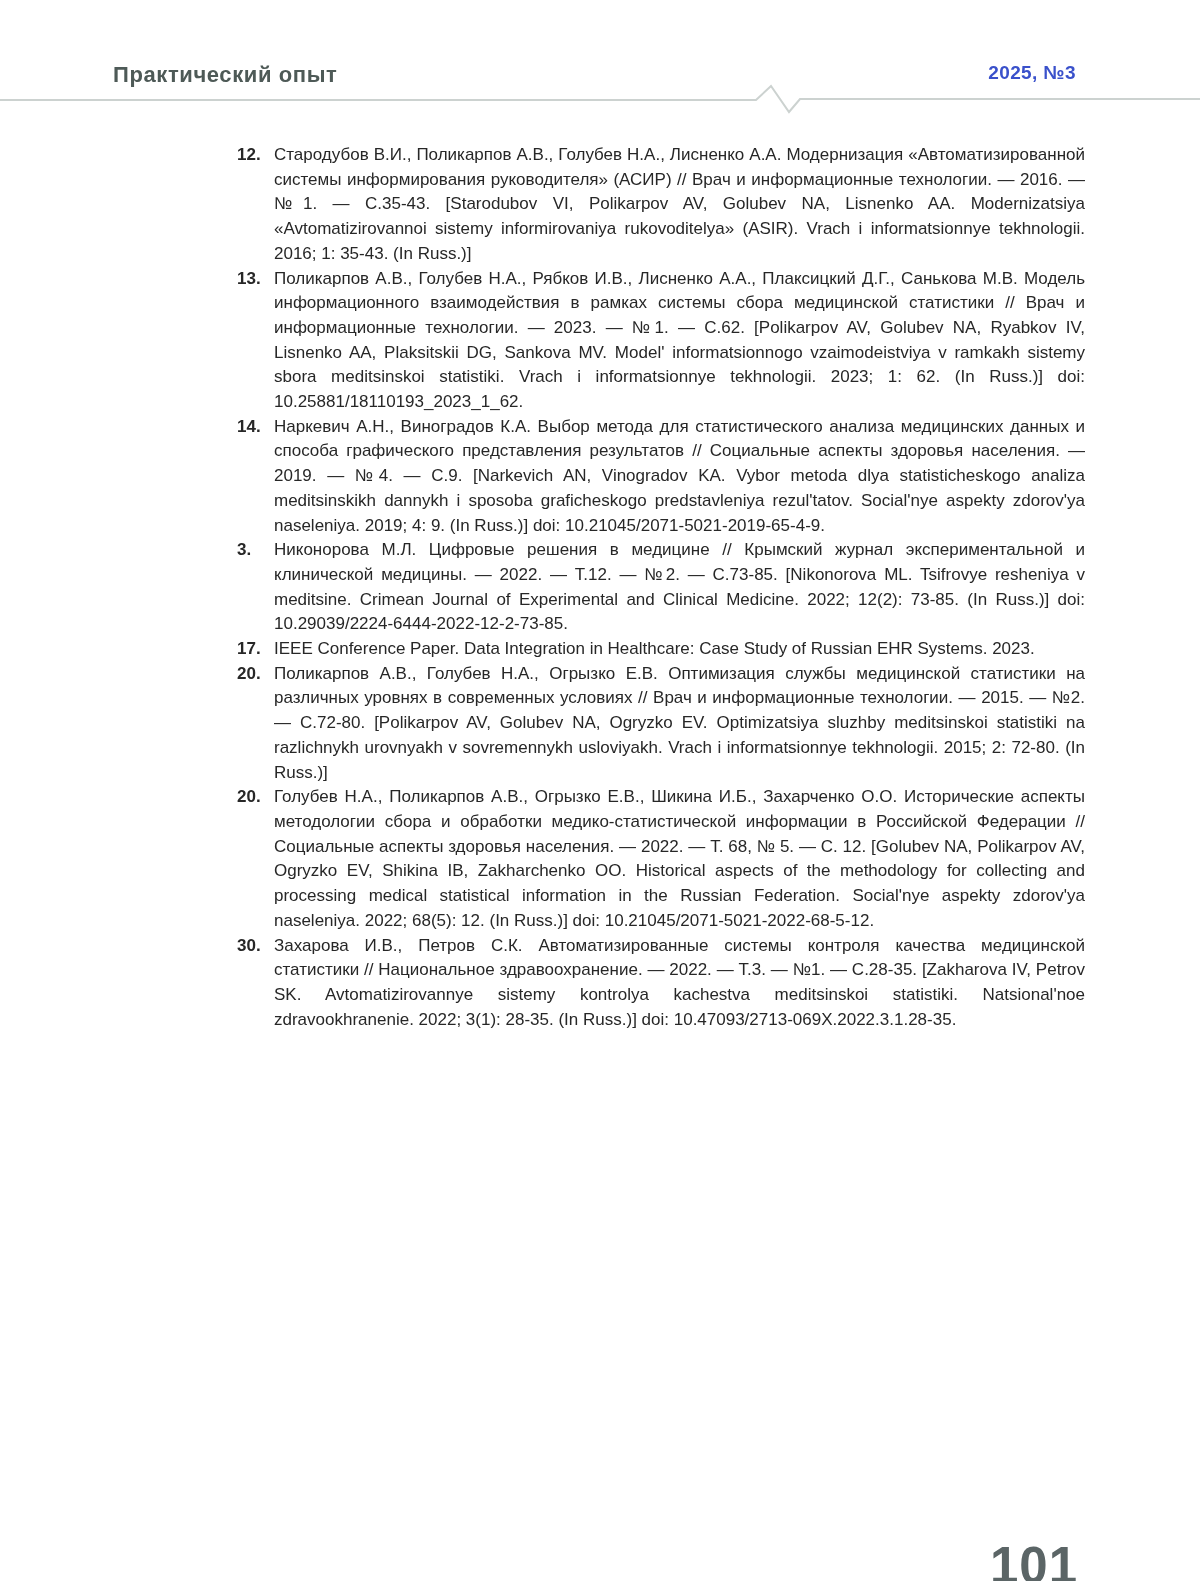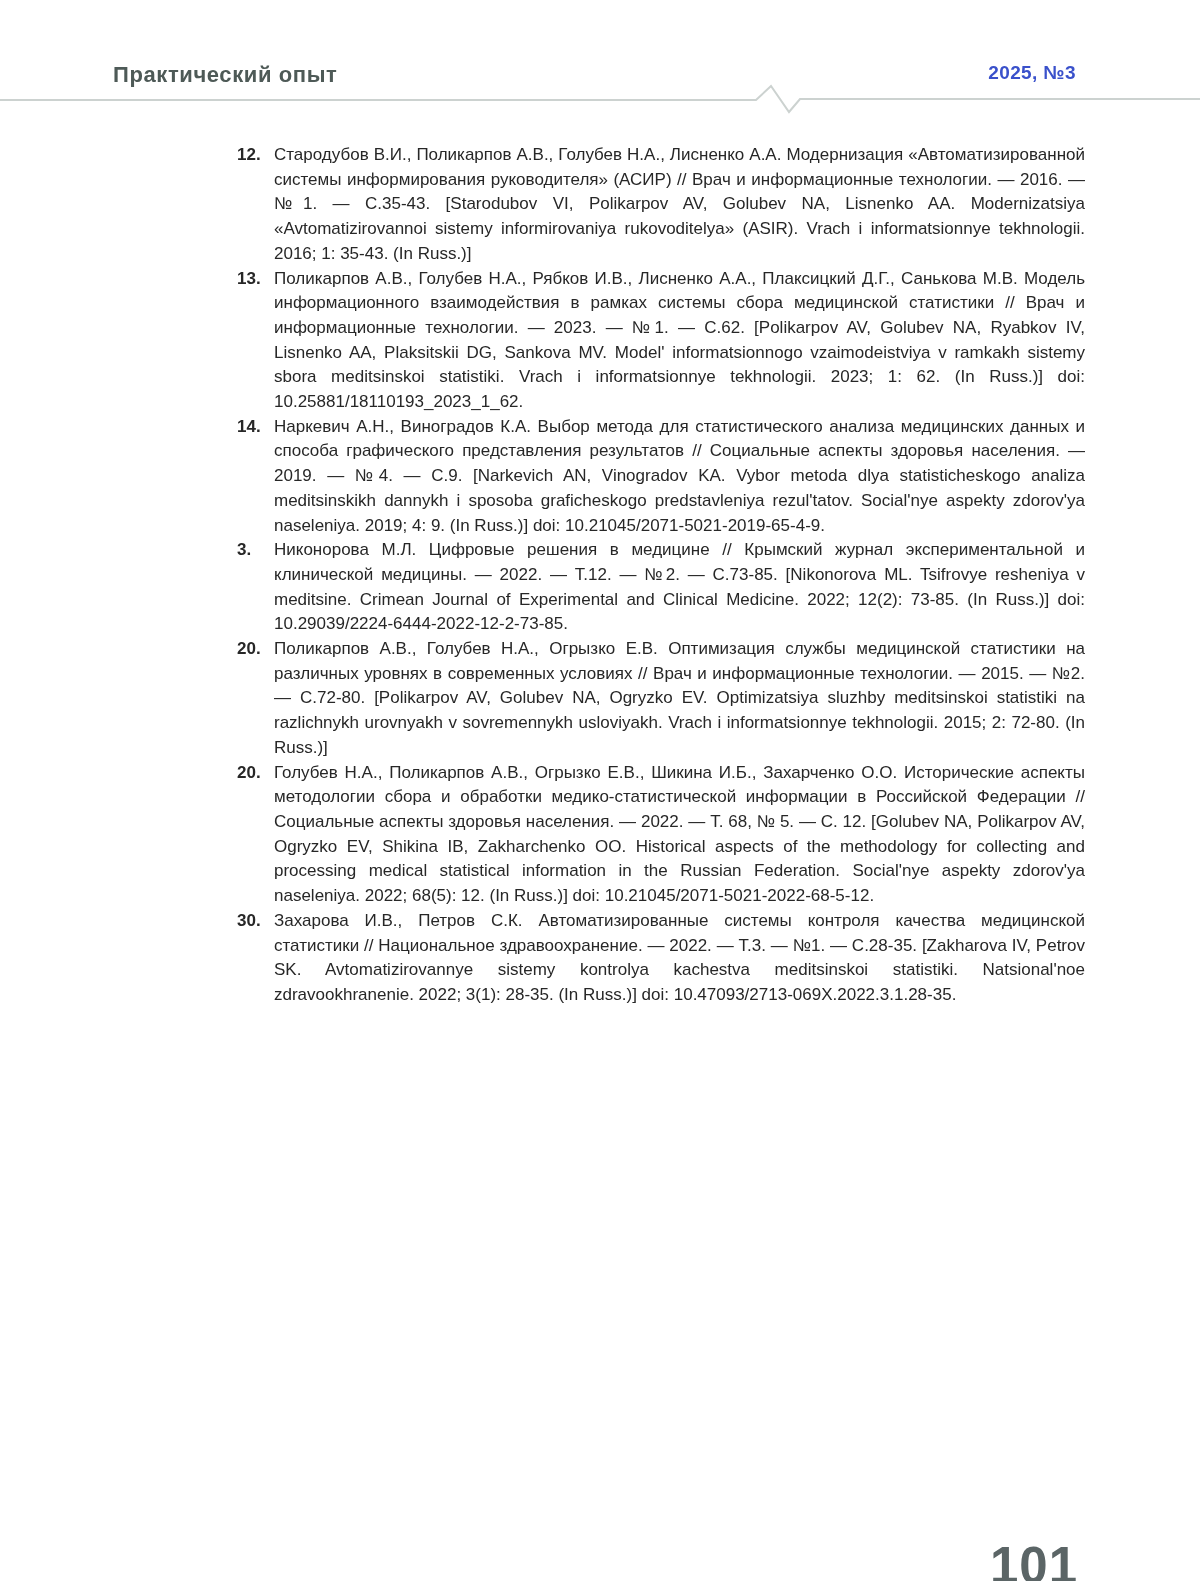--- a/index.html
+++ b/index.html
@@ -106,20 +106,24 @@
     </li>
     <li class="ref">
       <span class="ref-num">14.</span>
       <span class="ref-text">Наркевич А.Н., Виноградов К.А. Выбор метода для статистического анализа медицинских данных и способа графического представления результатов // Социальные аспекты здоровья населения. — 2019. — №4. — С.9. [Narkevich AN, Vinogradov KA. Vybor metoda dlya statisticheskogo analiza meditsinskikh dannykh i sposoba graficheskogo predstavleniya rezul'tatov. Social'nye aspekty zdorov'ya naseleniya. 2019; 4: 9. (In Russ.)] doi: 10.21045/2071-5021-2019-65-4-9.</span>
     </li>
     <li class="ref">
       <span class="ref-num">3.</span>
       <span class="ref-text">Никонорова М.Л. Цифровые решения в медицине // Крымский журнал экспериментальной и клинической медицины. — 2022. — Т.12. — №2. — С.73-85. [Nikonorova ML. Tsifrovye resheniya v meditsine. Crimean Journal of Experimental and Clinical Medicine. 2022; 12(2): 73-85. (In Russ.)] doi: 10.29039/2224-6444-2022-12-2-73-85.</span>
     </li>
     <li class="ref">
+      <span class="ref-num">17.</span>
+      <span class="ref-text">IEEE Conference Paper. Data Integration in Healthcare: Case Study of Russian EHR Systems. 2023.</span>
+    </li>
+    <li class="ref">
       <span class="ref-num">20.</span>
       <span class="ref-text">Поликарпов А.В., Голубев Н.А., Огрызко Е.В. Оптимизация службы медицинской статистики на различных уровнях в современных условиях // Врач и информационные технологии. — 2015. — №2. — С.72-80. [Polikarpov AV, Golubev NA, Ogryzko EV. Optimizatsiya sluzhby meditsinskoi statistiki na razlichnykh urovnyakh v sovremennykh usloviyakh. Vrach i informatsionnye tekhnologii. 2015; 2: 72-80. (In Russ.)]</span>
     </li>
     <li class="ref">
       <span class="ref-num">20.</span>
       <span class="ref-text">Голубев Н.А., Поликарпов А.В., Огрызко Е.В., Шикина И.Б., Захарченко О.О. Исторические аспекты методологии сбора и обработки медико-статистической информации в Российской Федерации // Социальные аспекты здоровья населения. — 2022. — Т. 68, № 5. — С. 12. [Golubev NA, Polikarpov AV, Ogryzko EV, Shikina IB, Zakharchenko OO. Historical aspects of the methodology for collecting and processing medical statistical information in the Russian Federation. Social'nye aspekty zdorov'ya naseleniya. 2022; 68(5): 12. (In Russ.)] doi: 10.21045/2071-5021-2022-68-5-12.</span>
     </li>
     <li class="ref">
       <span class="ref-num">30.</span>
       <span class="ref-text">Захарова И.В., Петров С.К. Автоматизированные системы контроля качества медицинской статистики // Национальное здравоохранение. — 2022. — Т.3. — №1. — С.28-35. [Zakharova IV, Petrov SK. Avtomatizirovannye sistemy kontrolya kachestva meditsinskoi statistiki. Natsional'noe zdravookhranenie. 2022; 3(1): 28-35. (In Russ.)] doi: 10.47093/2713-069X.2022.3.1.28-35.</span>

